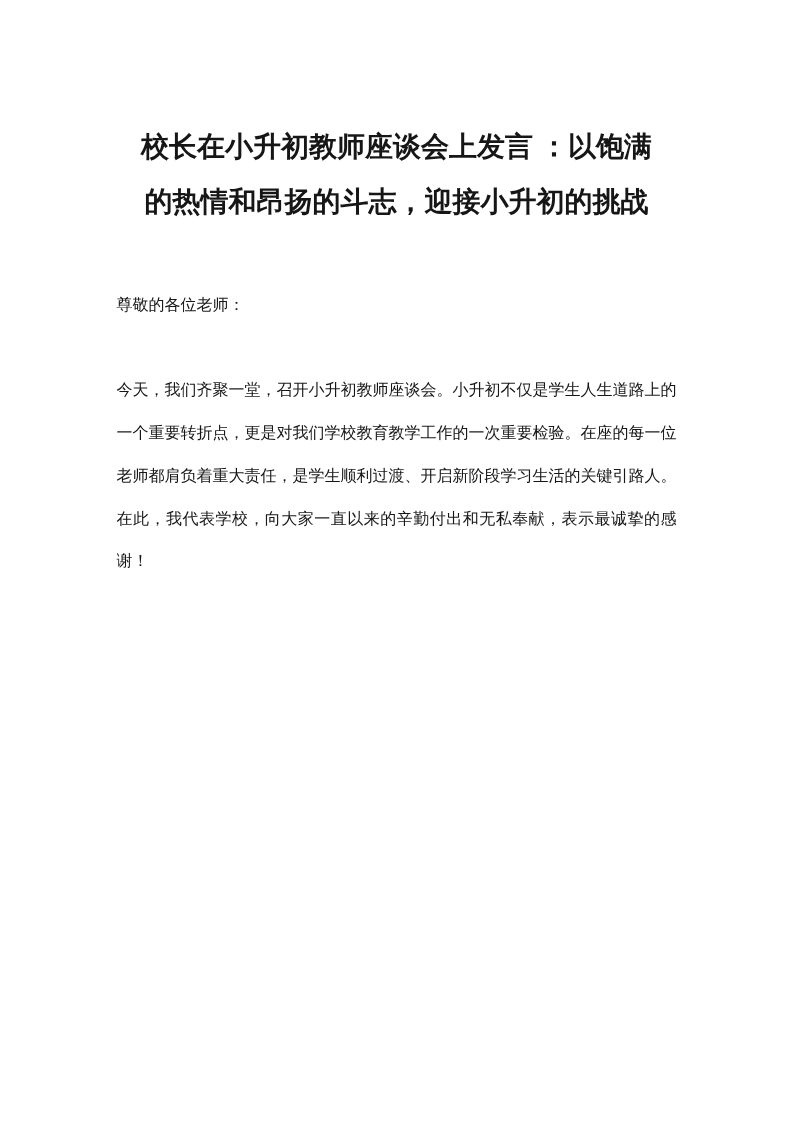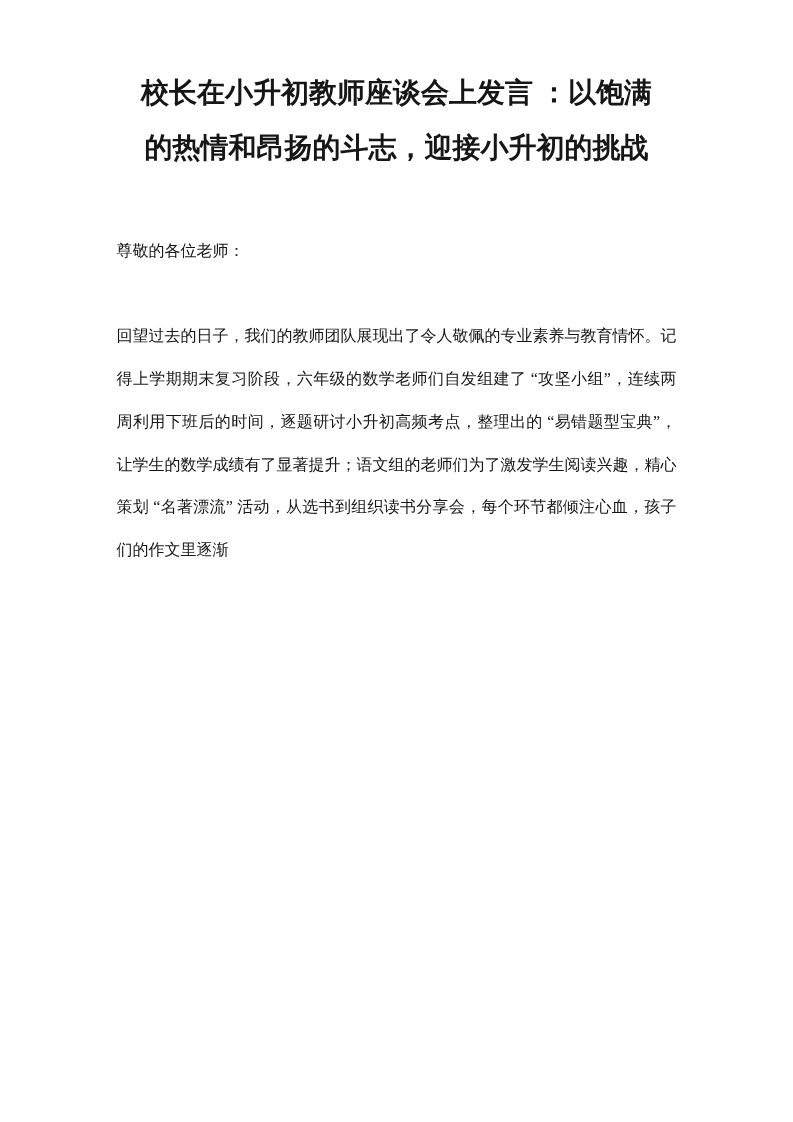--- a/index.html
+++ b/index.html
@@ -10,22 +10,22 @@
   .page {
     position: relative;
     width: 793px;
     height: 1122px;
     background: #ffffff;
     overflow: hidden;
     font-family: "Liberation Serif", "DejaVu Serif", serif;
   }
   .content {
     width: 560px;
-    margin: 12px auto;
-    padding-top: 53px;
+    margin: 0 auto;
+    padding-top: 119px;
     color: #161616;
   }
   .doc-title {
     font-size: 28px;
     font-weight: 700;
     line-height: 55px;
     text-align: center;
     margin: 0 0 55px 0;
     padding: 0 12px;
   }
@@ -41,16 +41,16 @@
 </head>
 <body>
 
 <div class="page">
   <div class="content">
     <h1 class="doc-title">校长在小升初教师座谈会上发言 ：以饱满的热情和昂扬的斗志，迎接小升初的挑战</h1>
 
     <p class="para">尊敬的各位老师：</p>
 
 
+    <p class="para">今天，我们齐聚一堂，召开小升初教师座谈会。小升初不仅是学生人生道路上的一个重要转折点，更是对我们学校教育教学工作的一次重要检验。在座的每一位老师都肩负着重大责任，是学生顺利过渡、开启新阶段学习生活的关键引路人。在此，我代表学校，向大家一直以来的辛勤付出和无私奉献，表示最诚挚的感谢！</p>
 
-    <p class="para">回望过去的日子，我们的教师团队展现出了令人敬佩的专业素养与教育情怀。记得上学期期末复习阶段，六年级的数学老师们自发组建了 “攻坚小组”，连续两周利用下班后的时间，逐题研讨小升初高频考点，整理出的 “易错题型宝典”，让学生的数学成绩有了显著提升；语文组的老师们为了激发学生阅读兴趣，精心策划 “名著漂流” 活动，从选书到组织读书分享会，每个环节都倾注心血，孩子们的作文里逐渐</p>
   </div>
 </div>
 
 </body></html>

